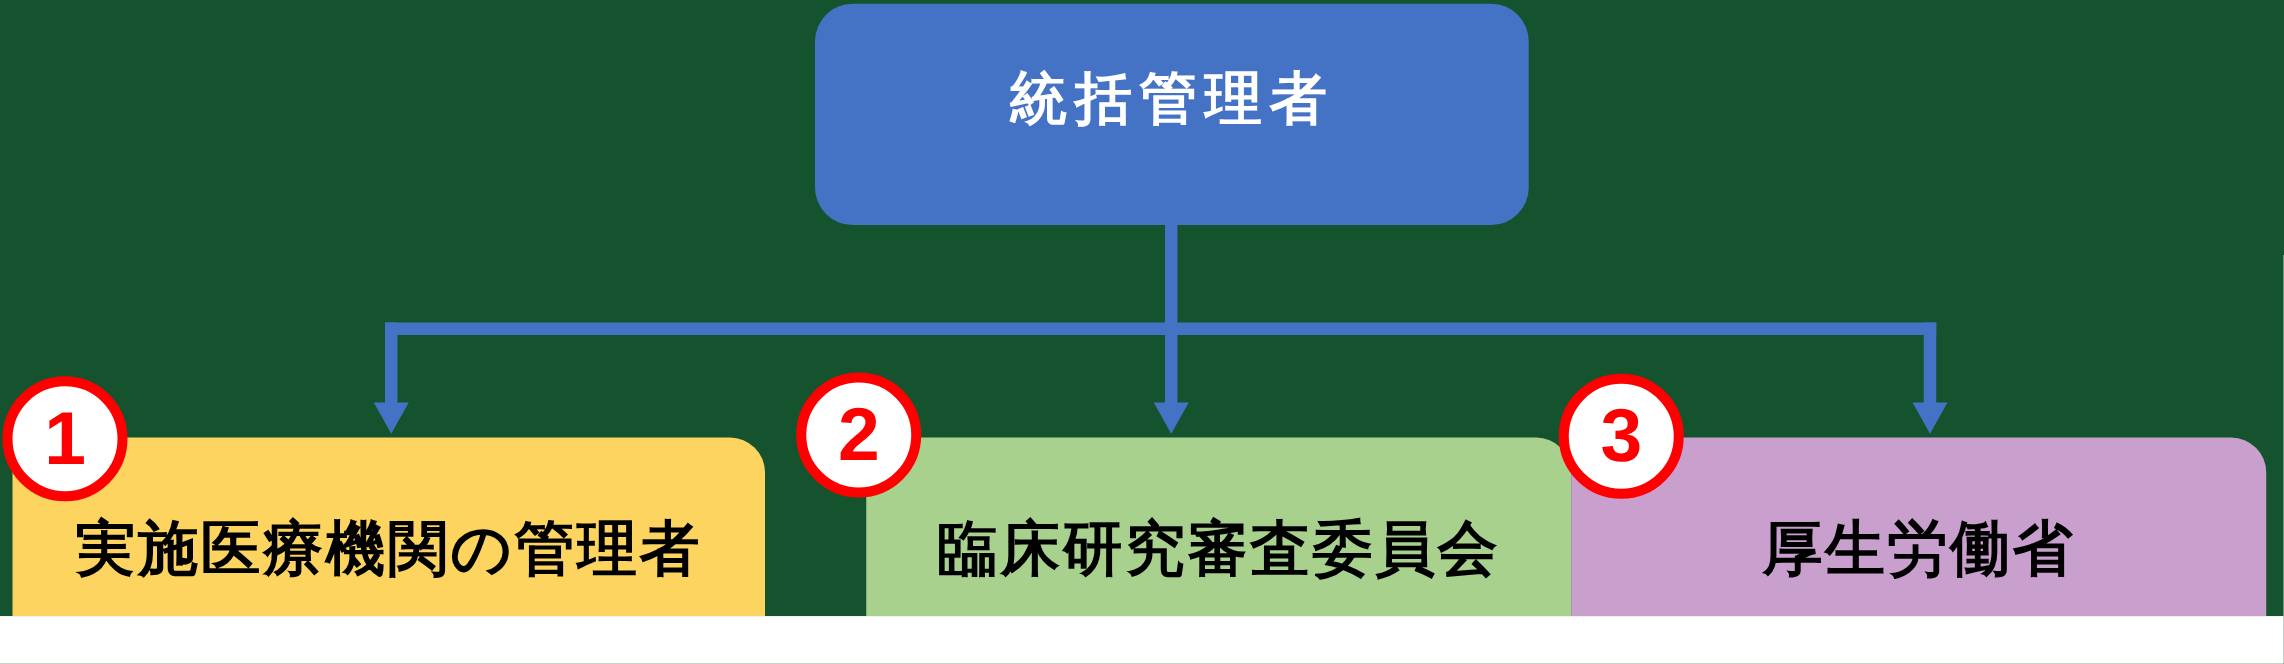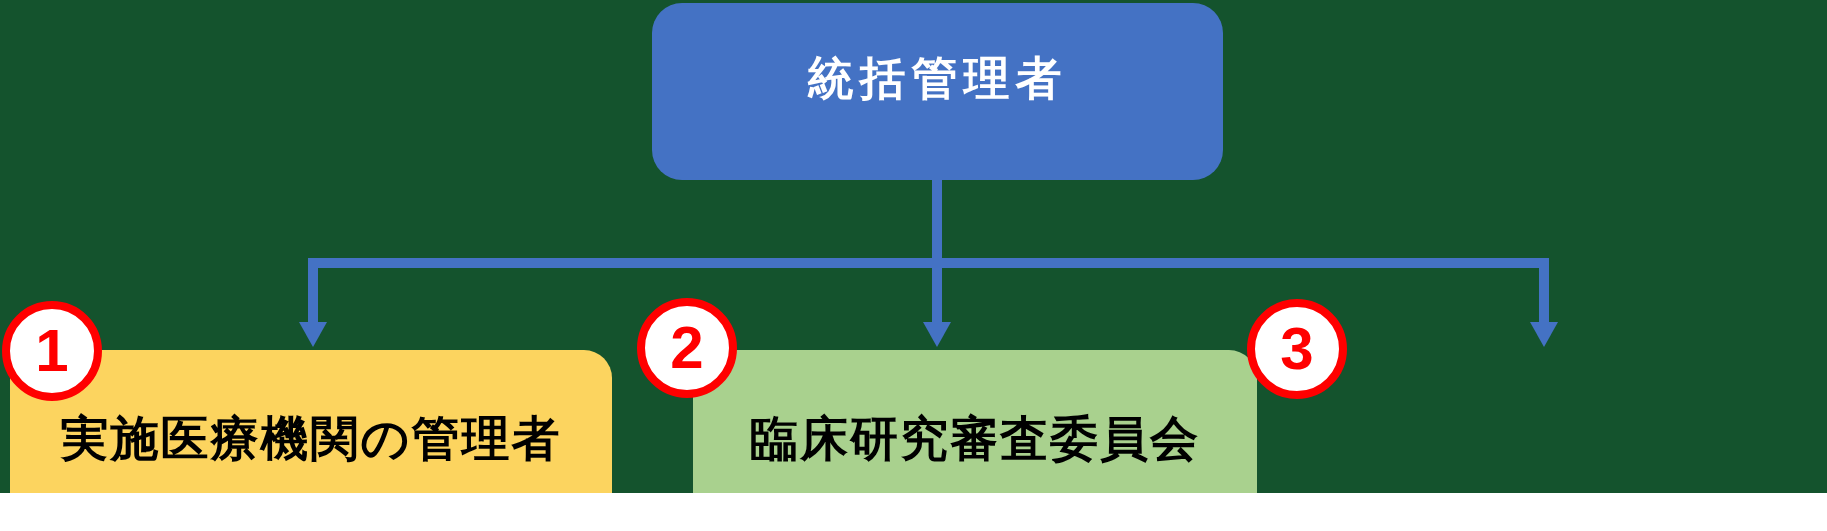--- a/index.html
+++ b/index.html
@@ -111,20 +111,23 @@
   <div class="arrowhead arrowhead-right" style="border-top-color: rgb(68, 114, 196);"></div>
 
   <div class="box child-box child-box-1" style="background: rgb(252, 212, 95); justify-content: center;">
     <span class="child-label" style="color: rgb(0, 0, 0);">実施医療機関の管理者</span>
   </div>
 
   <div class="box child-box child-box-2" style="background: rgb(169, 209, 142); margin-left: 41px;">
     <span class="child-label" style="color: rgb(0, 0, 0);">臨床研究審査委員会</span>
   </div>
 
+  <div class="box child-box child-box-3" style="background: rgb(201, 160, 205);">
+    <span class="child-label" style="color: rgb(0, 0, 0);">厚生労働省</span>
+  </div>
 
   <div class="badge badge-1" style="border-color: rgb(255, 0, 0); background: rgb(255, 255, 255);">
     <span class="badge-number" style="color: rgb(255, 0, 0);">1</span>
   </div>
 
   <div class="badge badge-2" style="border-color: rgb(255, 0, 0); background: rgb(255, 255, 255);">
     <span class="badge-number" style="color: rgb(255, 0, 0);">2</span>
   </div>
 
   <div class="badge badge-3" style="border-color: rgb(255, 0, 0); background: rgb(255, 255, 255);">

